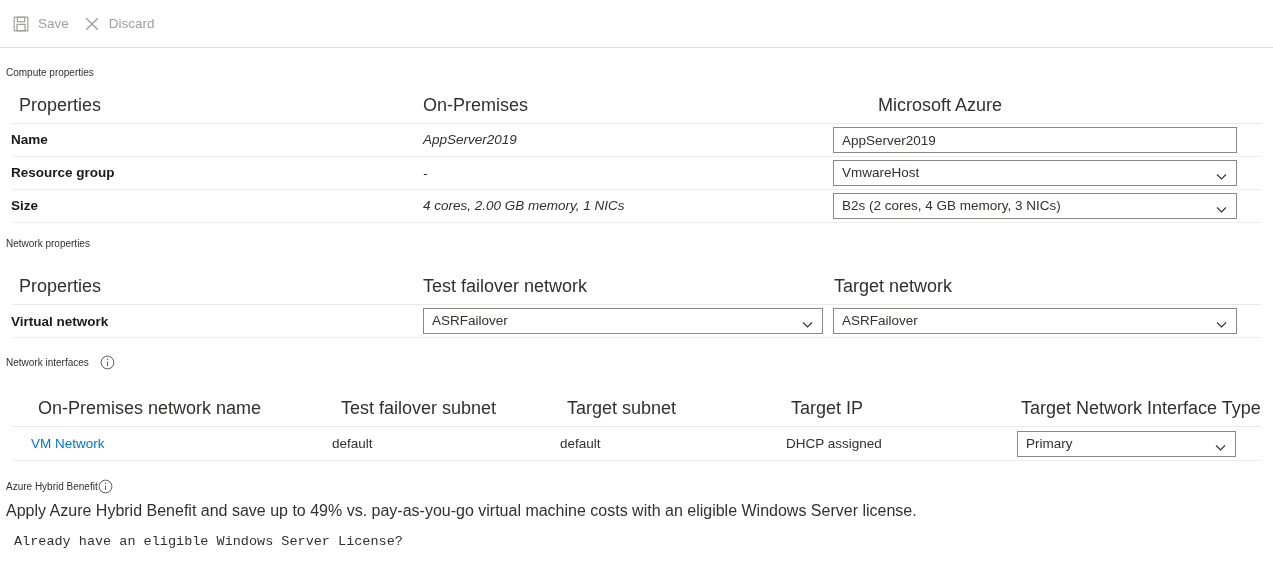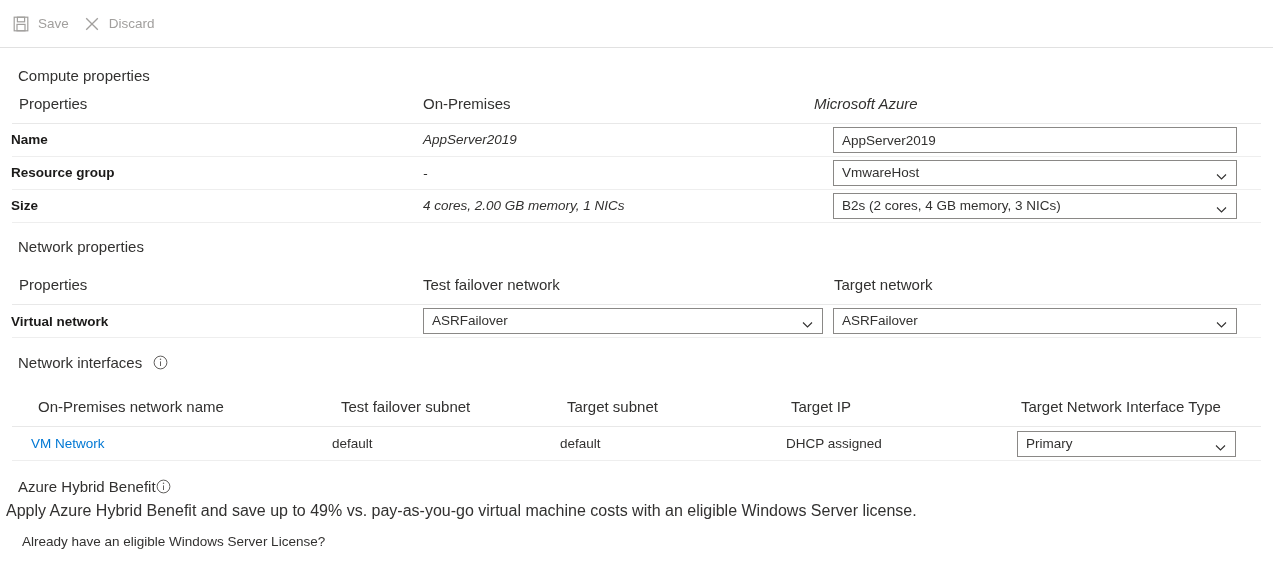--- a/index.html
+++ b/index.html
@@ -35,23 +35,23 @@
     border: none;
     cursor: default;
     font-family: inherit;
     font-size: 13.5px;
     color: #a19f9d;
   }
   .tb-icon { width: 18px; height: 18px; display: block; color: #a19f9d; }
 
   
   .section-title {
-    font-size: 15px;
-    color: #323130;
-    padding: 0 0 0 18px;
+    font-size: 10px;
+    color: #323130;
+    padding: 0 0 0 6px;
     line-height: 1;
   }
   .sec-compute { position: absolute; left: 0; top: 68px; }
   .sec-network { position: absolute; left: 0; top: 239px; }
   .sec-nics    { position: absolute; left: 0; top: 355px; display: flex; align-items: center; gap: 11px; }
   .sec-ahb     { position: absolute; left: 0; top: 479px; display: flex; align-items: center; }
 
   .info-icon { width: 15px; height: 15px; display: block; color: #605e5c; flex: none; }
 
   
@@ -59,21 +59,21 @@
   .thead {
     position: relative;
     height: 28px;
     border-bottom: 1px solid #e8e8e8;
   }
   .th {
     position: absolute;
     top: 0;
     white-space: nowrap;
     color: #323130;
-    font-size: 15px;
+    font-size: 18px;
   }
   .trow {
     position: relative;
     border-bottom: 1px solid #eeeeee;
   }
   .cell {
     position: absolute;
     top: 0;
     white-space: nowrap;
   }
@@ -173,21 +173,21 @@
       <span>Discard</span>
     </button>
   </div>
 
   <div class="section-title sec-compute">Compute properties</div>
 
   <div class="tbl" style="left:12px; top:95px; width:1249px;">
     <div class="thead">
       <div class="th" style="left:7px;">Properties</div>
       <div class="th" style="left:411px;">On-Premises</div>
-      <div class="th" style="left:802px;font-style:italic;">Microsoft Azure</div>
+      <div class="th" style="left:866px;">Microsoft Azure</div>
     </div>
 
     <div class="trow" style="height:32px;">
       <div class="cell lbl" style="left:-1px; top:8px;">Name</div>
       <div class="cell onprem" style="left:411px; top:8px;">AppServer2019</div>
       <input class="ctl" style="left: 821px; top: 3px; width: 404px;" type="text" value="AppServer2019">
     </div>
 
     <div class="trow" style="height:32px;">
       <div class="cell lbl" style="left:-1px; top:8px;">Resource group</div>
@@ -288,17 +288,17 @@
       <svg viewBox="0 0 15 15" width="15" height="15" fill="none" stroke="currentColor" stroke-width="1">
         <circle cx="7.5" cy="7.5" r="6.4"></circle>
         <line x1="7.5" y1="6.4" x2="7.5" y2="11"></line>
         <circle cx="7.5" cy="4.2" r="0.75" fill="currentColor" stroke="none"></circle>
       </svg>
     </span>
   </div>
 
   <div class="ahb-desc" style="padding-left:6px;">Apply Azure Hybrid Benefit and save up to 49% vs. pay-as-you-go virtual machine costs with an eligible Windows Server license.</div>
 
-  <div class="ahb-row" style="padding-left:22px;">
+  <div class="ahb-row" style="padding-left:14px;font-family:Liberation Mono, monospace;">
     <span>Already have an eligible Windows Server License?</span>
   </div>
 
 </div>
 
 </body></html>

